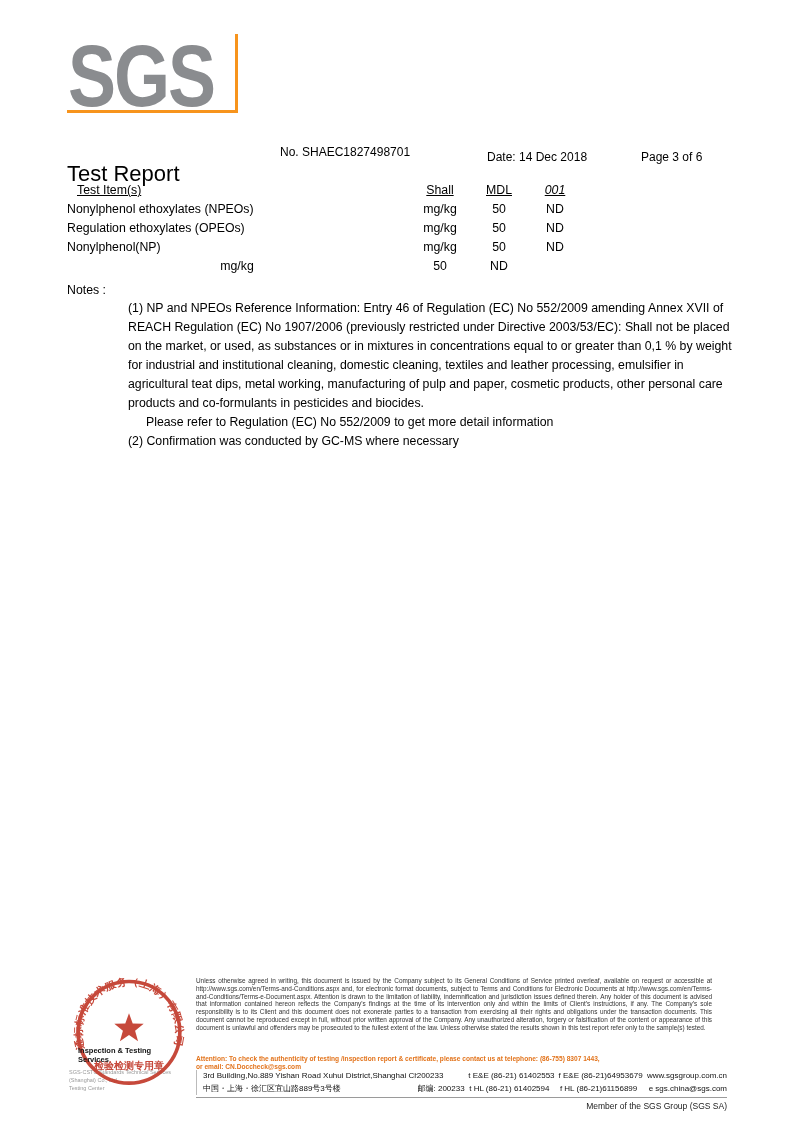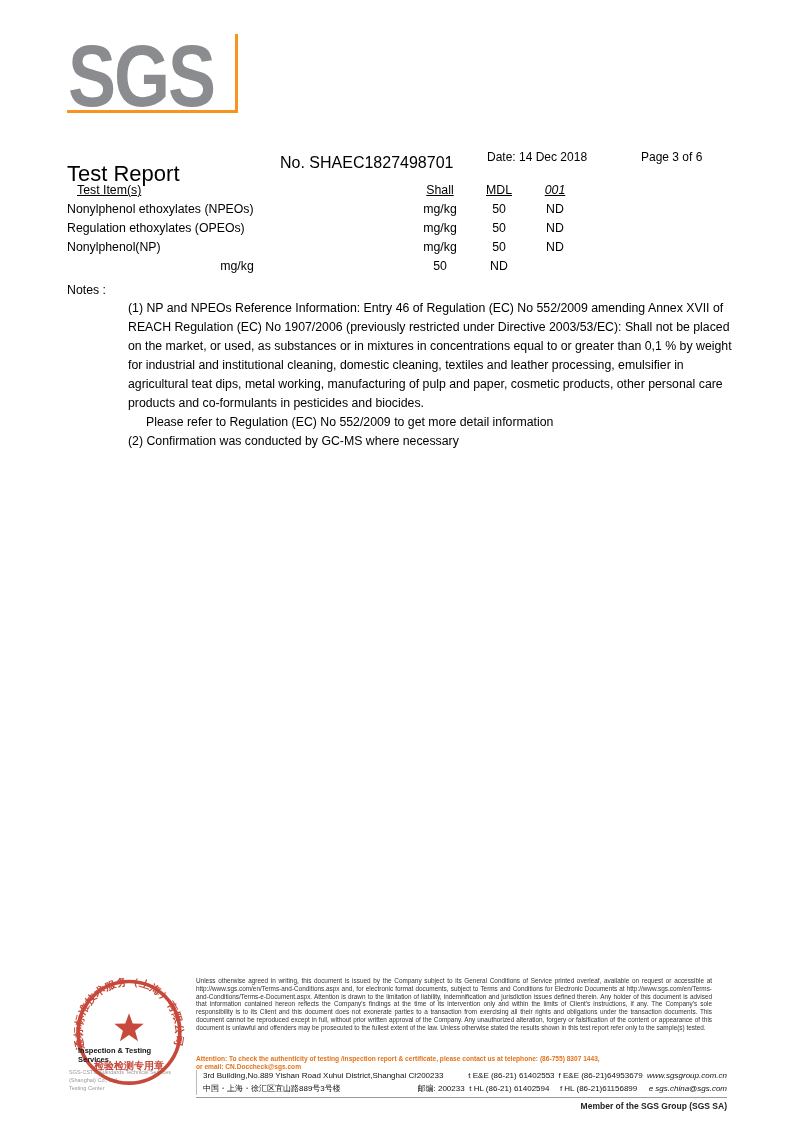--- a/index.html
+++ b/index.html
@@ -14,21 +14,21 @@
   .logo-text {
     position:absolute; left:1px; top:6px; display:inline-block;
     font-size:72px; font-weight:700; line-height:1; letter-spacing:-2px;
     color:#8a8c8f; transform:scaleY(1.22); transform-origin:0 0;
   }
   .logo-vline { position:absolute; right:0; top:8px; width:3px; height:79px; background:#f7941d; }
   .logo-hline { position:absolute; left:0; top:84px; width:171px; height:3px; background:#f7941d; }
 
   
   .rh-title { position:absolute; left:67px;  top:161px; font-size:22px; font-weight:400; }
-  .rh-no    { position:absolute; left:280px; top:154px; font-size:16px; }
+  .rh-no    { position:absolute; left:280px; top:145px; font-size:12px; }
   .rh-date  { position:absolute; left:487px; top:150px; font-size:12px; }
   .rh-page  { position:absolute; left:641px; top:150px; font-size:12px; }
 
   
   .results { position:absolute; left:67px; top:181px; width:520px; font-size:12.3px; }
   .trow { display:grid; grid-template-columns:340px 66px 52px 60px; line-height:19px; }
   .c-unit, .c-mdl, .c-val { text-align:center; }
   .thead .c-item { padding-left:10px; }
   .th { text-decoration:underline; }
   .th-sample { font-style:italic; }
@@ -58,23 +58,23 @@
   }
   .addr-block {
     position:absolute; left:196px; top:1070px; width:531px;
     font-size:8px; color:#111; border-left:1px solid #bbb; padding-left:6px; box-sizing:border-box;
   }
   .addr-row { display:flex; line-height:12.5px; white-space:nowrap; }
   .addr { width:232px; overflow:hidden; }
   .postcode { width:56px; }
   .tel { width:98px; }
   .fax { width:96px; }
-  .web { flex:1;font-style:italic; }
+  .web { flex:1; }
   .footer-rule { position:absolute; left:196px; top:1097px; width:531px; height:1px; background:#9a9a9a; }
-  .member { position:absolute; right:67px; top:1101px; font-size:8.5px; color:#222;font-weight:bold; }
+  .member { position:absolute; right:67px; top:1101px; font-size:8.5px; color:#222; }
 </style>
 </head>
 <body>
 
 <div class="page">
 
   <div class="logo">
     <span class="logo-text">SGS</span>
     <span class="logo-vline"></span>
     <span class="logo-hline"></span>

